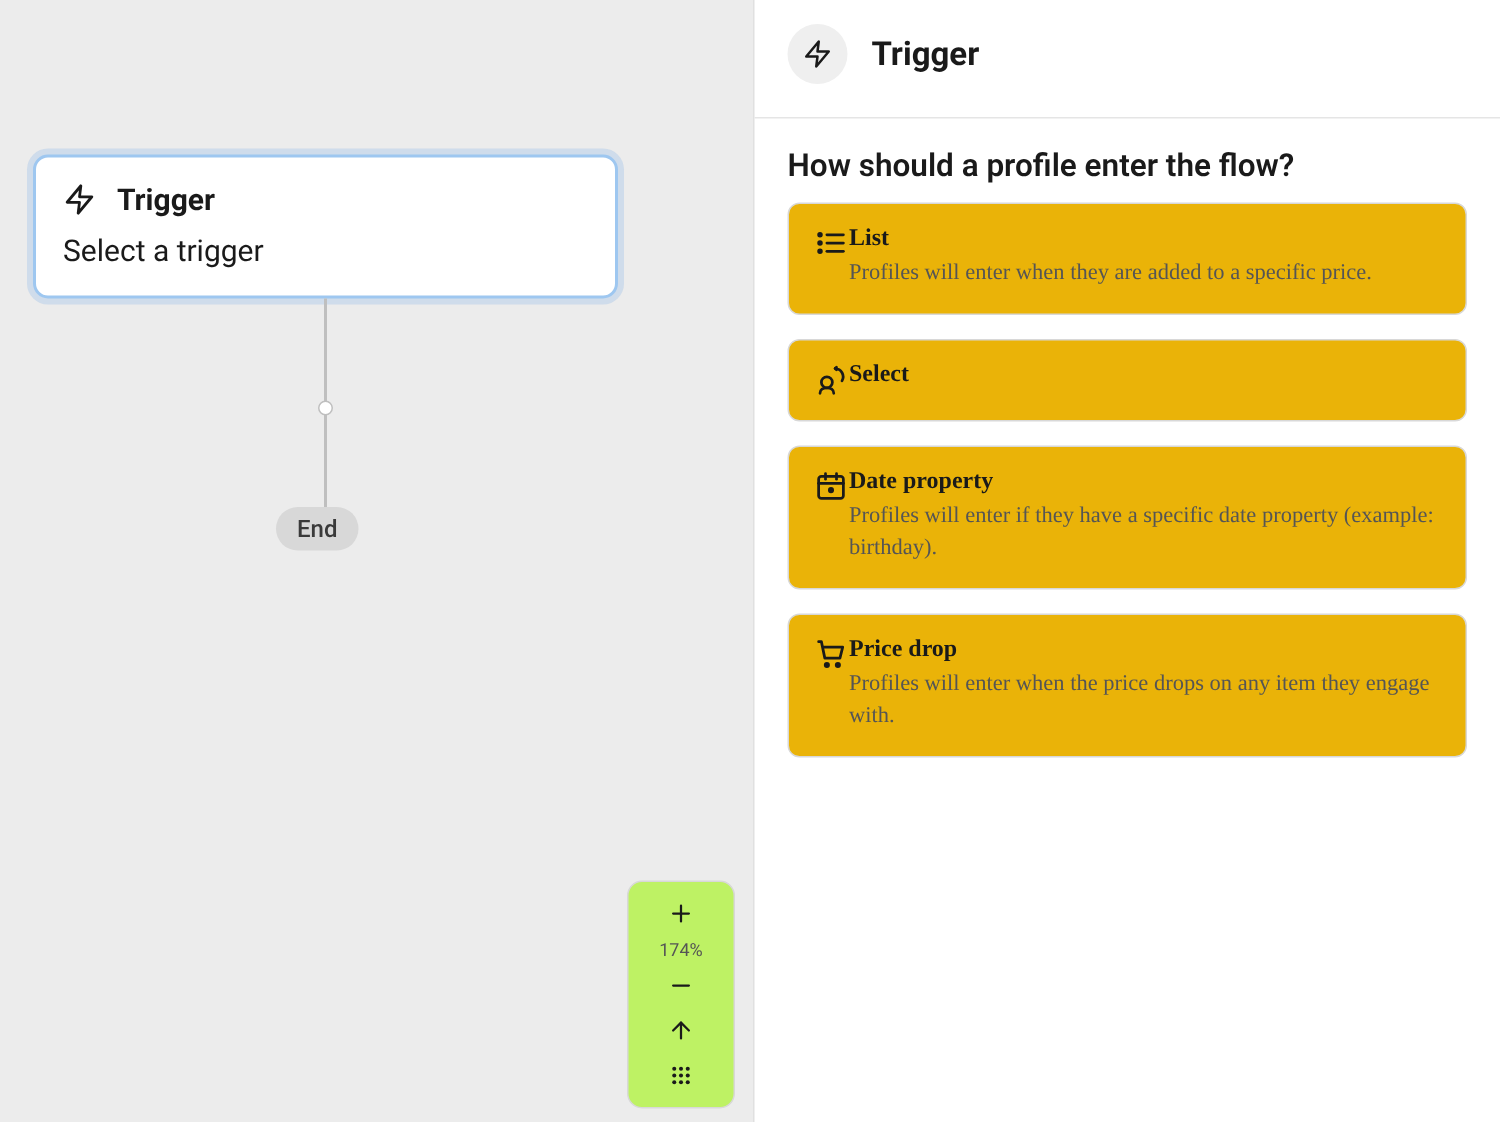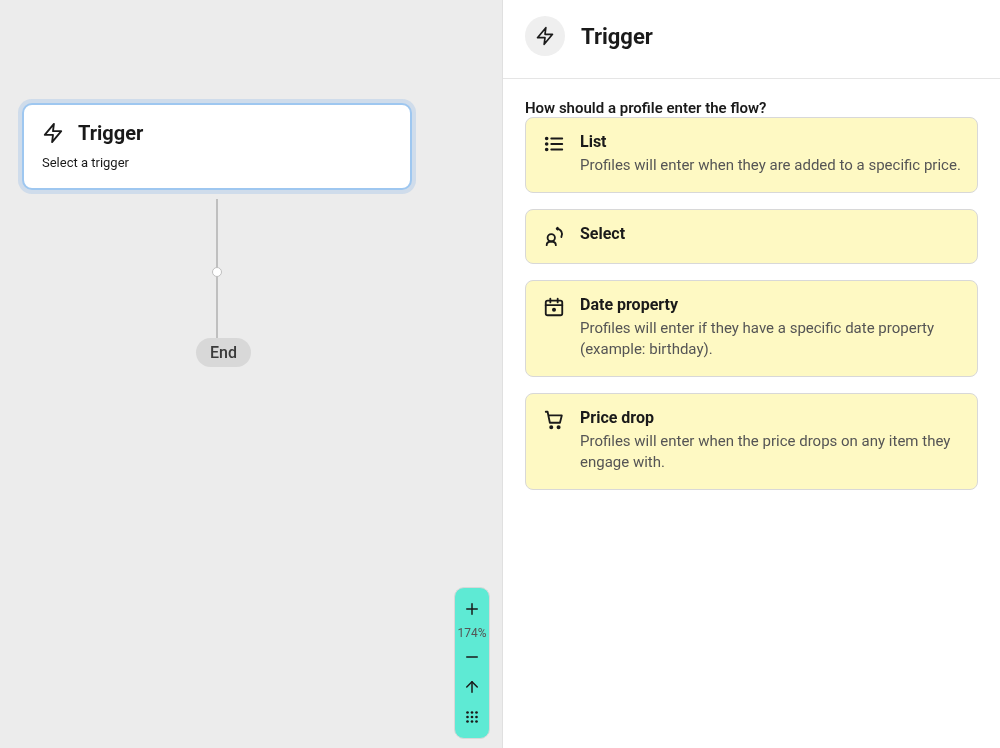--- a/index.html
+++ b/index.html
@@ -37,21 +37,21 @@
       align-items: center;
       gap: 14px;
       margin-bottom: 10px;
     }
     .trigger-node-title {
       font-size: 20px;
       font-weight: 700;
       color: #1a1a1a;
     }
     .trigger-node-sub {
-      font-size: 13px;
+      font-size: 20px;
       color: #1a1a1a;
       font-weight: 400;
     }
 
     .connector-line {
       position: absolute;
       left: 216px;
       top: 199px;
       width: 2px;
       height: 139px;
@@ -62,36 +62,36 @@
       left: 212px;
       top: 267px;
       width: 10px;
       height: 10px;
       border-radius: 50%;
       background: #fff;
       border: 1px solid #bfbfbf;
     }
     .end-badge {
       position: absolute;
-      left: 196px;
+      left: 184px;
       top: 338px;
       background: #d8d8d8;
       color: #3a3a3a;
       font-size: 16px;
       font-weight: 500;
       padding: 5px 14px;
       border-radius: 16px;
     }
 
     .zoom-panel {
       position: absolute;
       right: 12px;
       bottom: 9px;
-      width: 36px;
-      background: #5eead4;
+      width: 72px;
+      background: #bef264;
       border: 1px solid #d8d8d8;
       border-radius: 10px;
       display: flex;
       flex-direction: column;
       align-items: center;
       padding: 6px 0;
     }
     .zoom-btn {
       width: 100%;
       height: 30px;
@@ -135,35 +135,36 @@
       font-size: 22px;
       font-weight: 700;
       color: #1a1a1a;
     }
 
     .panel-body {
       padding: 20px 22px 10px 22px;
       overflow-y: auto;
     }
     .panel-question {
-      font-size: 15px;
+      font-size: 21px;
       font-weight: 600;
       color: #1a1a1a;
-      margin-bottom: 0;
+      margin-bottom: 12px;
     }
 
     .option-card {
       border: 1px solid #d8d8d8;
       border-radius: 8px;
       padding: 14px 16px 16px 16px;
       display: flex;
-      gap: 14px;
+      gap: 0;
       margin-bottom: 16px;
       cursor: pointer;
-      background: #fef9c3;
+      background: #eab308;
+      font-family: Liberation Serif, serif;
     }
     .option-icon {
       width: 24px;
       flex-shrink: 0;
       display: flex;
       justify-content: center;
       padding-top: 1px;
     }
     .option-text {
       flex: 1;

